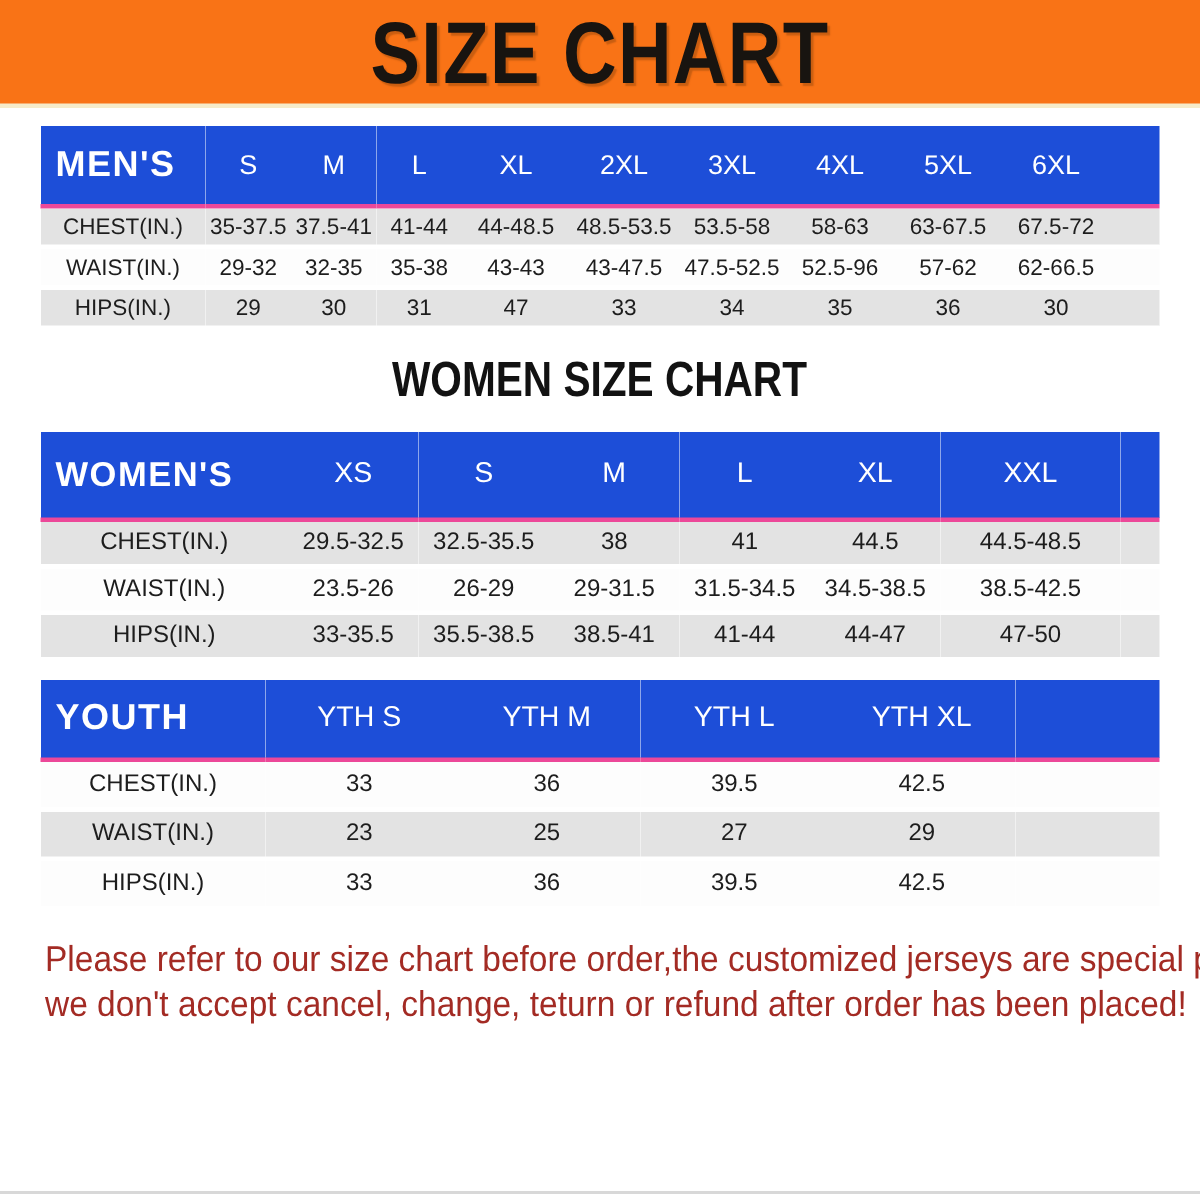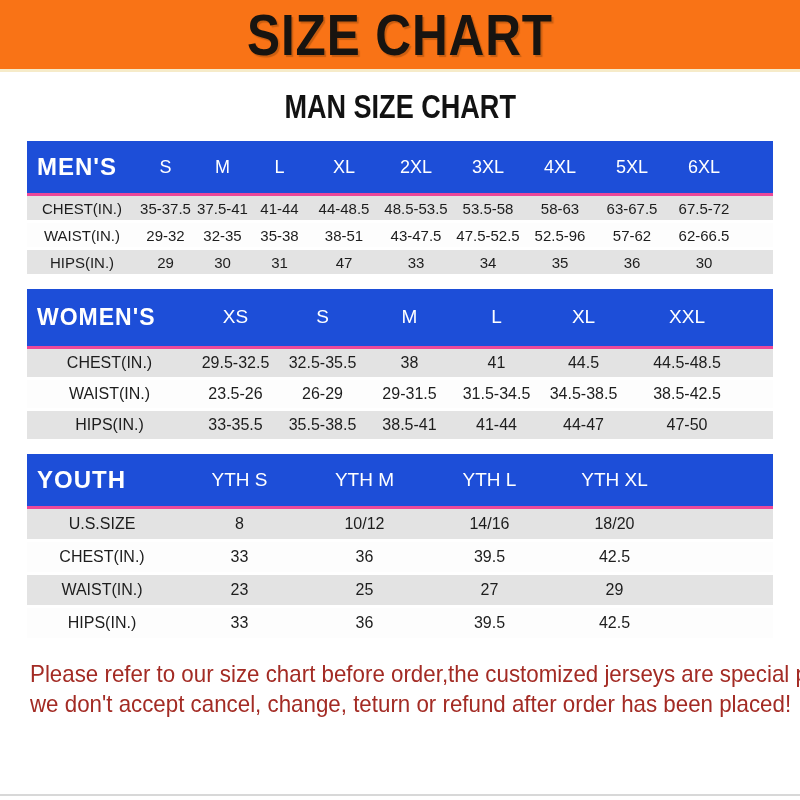--- a/index.html
+++ b/index.html
@@ -112,21 +112,20 @@
 </style>
 </head>
 <body>
 
 <header class="banner">
   <span class="banner-title">SIZE CHART</span>
 </header>
 
 <main id="sections">
     <section class="chart-section s-0">
-      <h2 class="section-heading"><span class="ht">MAN SIZE CHART</span></h2>
       <table class="size-table t-0">
         <colgroup>
           <col style="width: 110px;">
           <col style="width: 57px;">
           <col style="width: 57px;">
           <col style="width: 57px;">
           <col style="width: 72px;">
           <col style="width: 72px;">
           <col style="width: 72px;">
           <col style="width: 72px;">
@@ -161,21 +160,21 @@
             <td>58-63</td>
             <td>63-67.5</td>
             <td>67.5-72</td>
             <td></td>
           </tr>
           <tr class="plain">
             <td>WAIST(IN.)</td>
             <td>29-32</td>
             <td>32-35</td>
             <td>35-38</td>
-            <td>38-51</td>
+            <td>43-43</td>
             <td>43-47.5</td>
             <td>47.5-52.5</td>
             <td>52.5-96</td>
             <td>57-62</td>
             <td>62-66.5</td>
             <td></td>
           </tr>
           <tr class="stripe">
             <td>HIPS(IN.)</td>
             <td>29</td>
@@ -186,20 +185,21 @@
             <td>34</td>
             <td>35</td>
             <td>36</td>
             <td>30</td>
             <td></td>
           </tr>
         </tbody>
       </table>
     </section>
     <section class="chart-section s-1">
+      <h2 class="section-heading"><span class="ht">WOMEN SIZE CHART</span></h2>
       <table class="size-table t-1">
         <colgroup>
           <col style="width: 165px;">
           <col style="width: 87px;">
           <col style="width: 87px;">
           <col style="width: 87px;">
           <col style="width: 87px;">
           <col style="width: 87px;">
           <col style="width: 120px;">
           <col style="width: 26px;">
@@ -264,28 +264,20 @@
           <tr>
             <th class="label-cell">YOUTH</th>
             <th>YTH S</th>
             <th>YTH M</th>
             <th>YTH L</th>
             <th>YTH XL</th>
             <th></th>
           </tr>
         </thead>
         <tbody>
-          <tr class="stripe">
-            <td>U.S.SIZE</td>
-            <td>8</td>
-            <td>10/12</td>
-            <td>14/16</td>
-            <td>18/20</td>
-            <td></td>
-          </tr>
           <tr class="plain">
             <td>CHEST(IN.)</td>
             <td>33</td>
             <td>36</td>
             <td>39.5</td>
             <td>42.5</td>
             <td></td>
           </tr>
           <tr class="stripe">
             <td>WAIST(IN.)</td>

